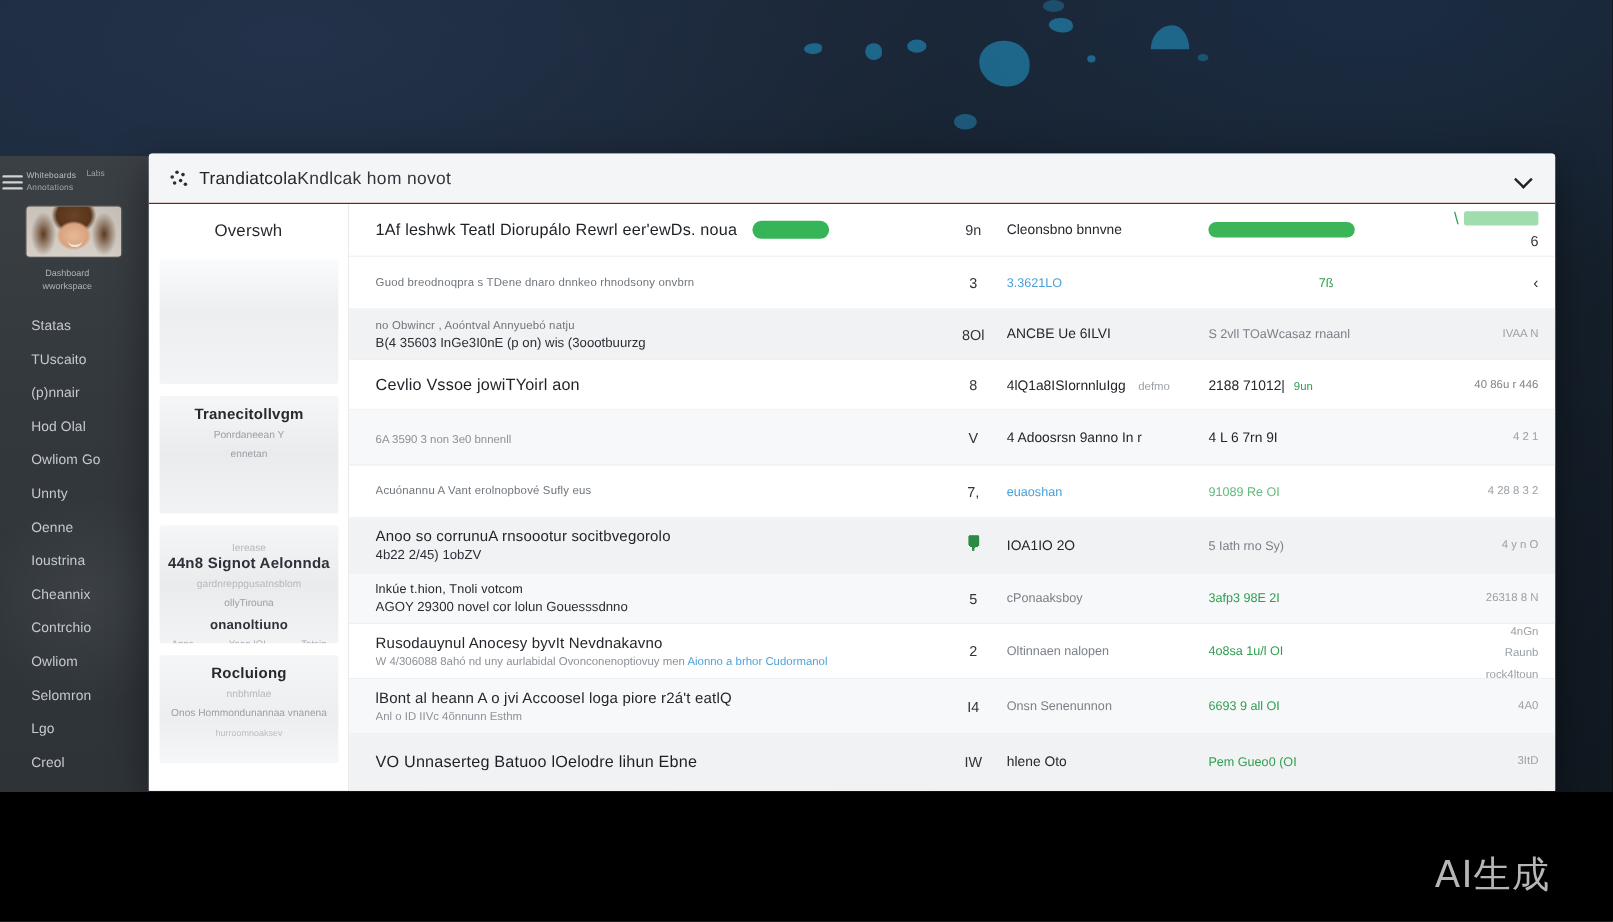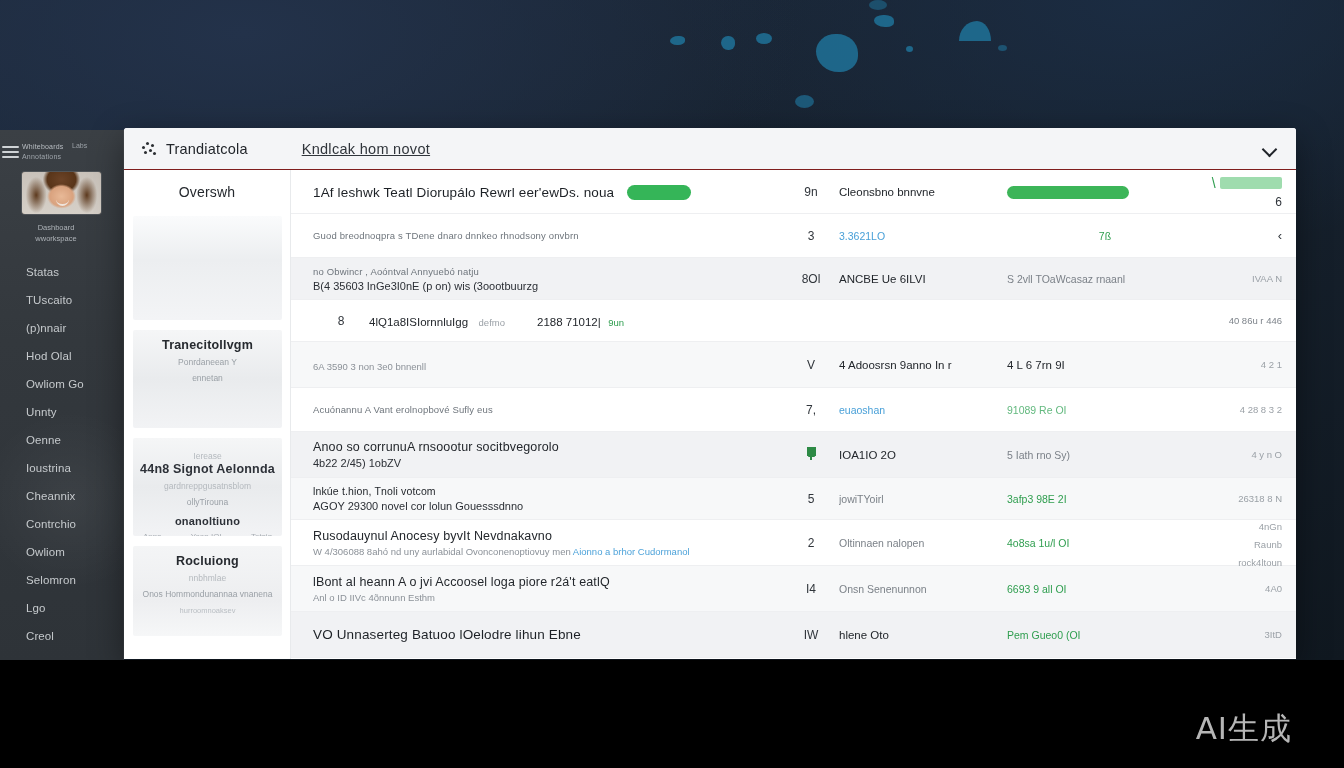--- a/index.html
+++ b/index.html
@@ -141,24 +141,22 @@
   .logo-dots span:nth-child(2){left:5px;  top:0px;}
   .logo-dots span:nth-child(3){left:10px; top:2px;}
   .logo-dots span:nth-child(4){left:3px;  top:9px;}
   .logo-dots span:nth-child(5){left:8px;  top:7px;}
   .logo-dots span:nth-child(6){left:12px; top:10px;}
   .win-title {
     font-size: 14.5px; color: #22262b; letter-spacing: .2px;
     filter: blur(.45px);
   }
   .win-subtitle {
-    margin-left: 54px;
     font-size: 14.5px; color: #30353b; letter-spacing: .3px;
     filter: blur(.5px);
-    text-decoration: underline;
   }
   .chevron-down {
     position: absolute; right: 20px; top: 14px;
     width: 13px; height: 13px;
   }
   .chevron-down::before{
     content:""; position:absolute; left:1px; top:2px;
     width: 9px; height: 9px;
     border-right: 2px solid #20242a; border-bottom: 2px solid #20242a;
     transform: rotate(45deg);
@@ -426,20 +424,21 @@
             <div class="t-primary soft">no Obwincr , Aoóntval Annyuebó natju</div>
             <div class="t-secondary dark">B(4 35603 InGe3I0nE (p on) wis (3oootbuurzg</div>
           </div>
           <div class="c-num t-num">8Ol</div>
           <div class="c-mid t-mid dark">ANCBE Ue 6ILVI</div>
           <div class="c-val t-mid">S 2vll TOaWcasaz rnaanl</div>
           <div class="c-end t-end">IVAA N</div>
         </div>
 
         <div class="trow" style="height:42px;">
+          <div class="c-main t-primary big">Cevlio Vssoe jowiTYoirl aon</div>
           <div class="c-num t-num">8</div>
           <div class="c-mid">
             <span class="t-mid dark">4lQ1a8ISIornnluIgg</span>
             <span class="t-end" style="margin-left:6px;">defmo</span>
           </div>
           <div class="c-val">
             <span class="t-mid dark">2188 71012|</span>
             <span class="t-end green" style="margin-left:3px;">9un</span>
           </div>
           <div class="c-end t-end mid">40 86u r 446</div>
@@ -473,21 +472,21 @@
           <div class="c-val t-mid">5 Iath rno Sy)</div>
           <div class="c-end t-end">4 y n O</div>
         </div>
 
         <div class="trow alt2" style="height:42px;">
           <div class="c-main">
             <div class="t-primary" style="font-size:10.5px;">lnkúe t.hion, Tnoli votcom</div>
             <div class="t-secondary dark">AGOY 29300 novel cor lolun Gouesssdnno</div>
           </div>
           <div class="c-num t-num">5</div>
-          <div class="c-mid t-mid">jowiTYoirl</div>
+          <div class="c-mid t-mid">cPonaaksboy</div>
           <div class="c-val t-mid green">3afp3 98E 2I</div>
           <div class="c-end t-end">26318 8 N</div>
         </div>
 
         <div class="trow" style="height:46px;">
           <div class="c-main">
             <div class="t-primary">Rusodauynul Anocesy byvIt Nevdnakavno</div>
             <div class="t-secondary">
               <span>W 4/306088 8ahó nd uny aurlabidal Ovonconenoptiovuy men</span>
               <span class="blue-link">Aionno a brhor Cudormanol</span>

